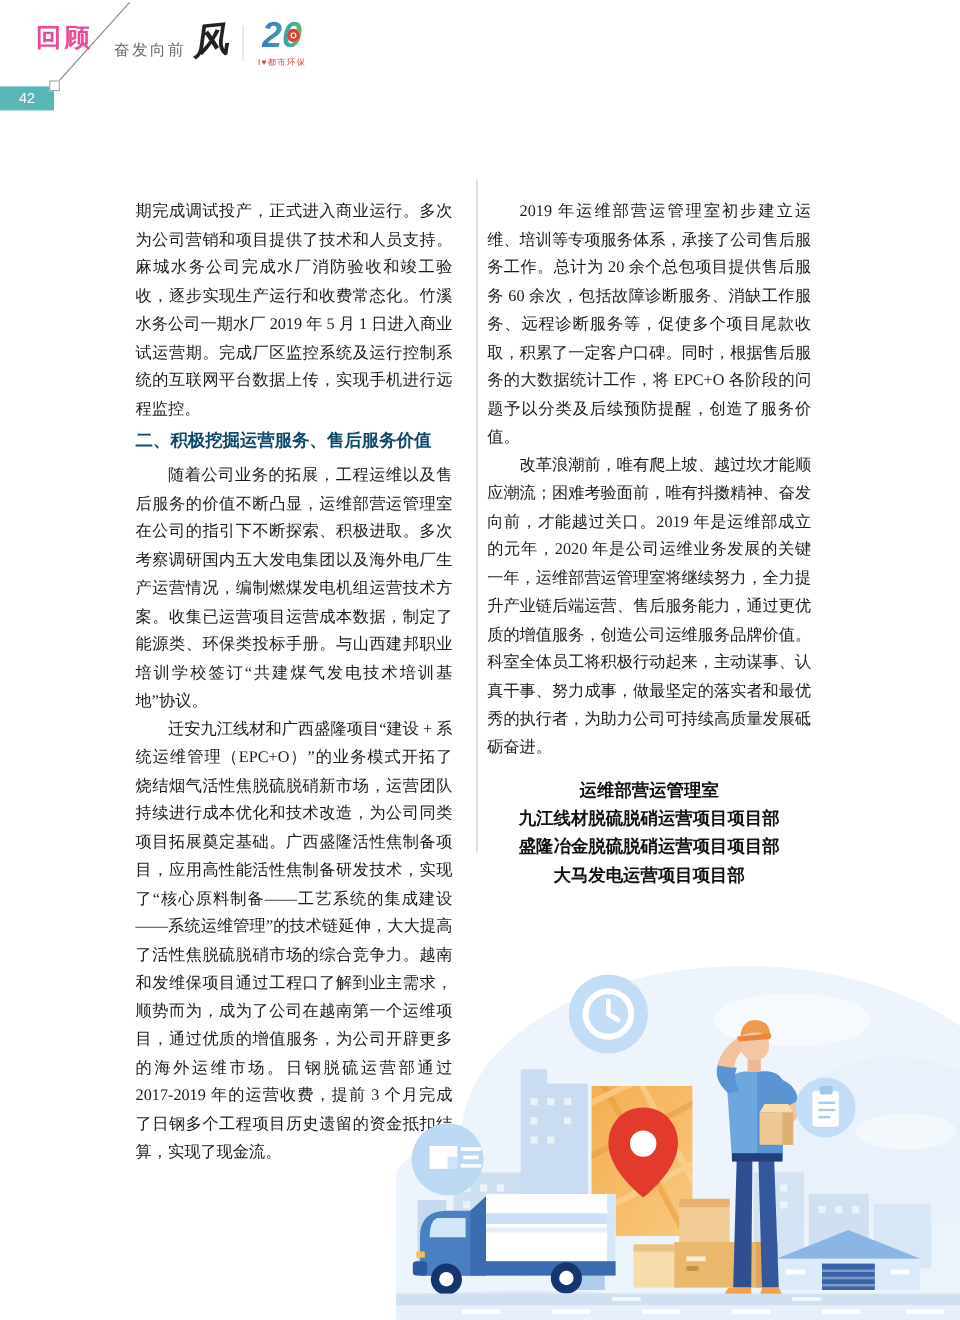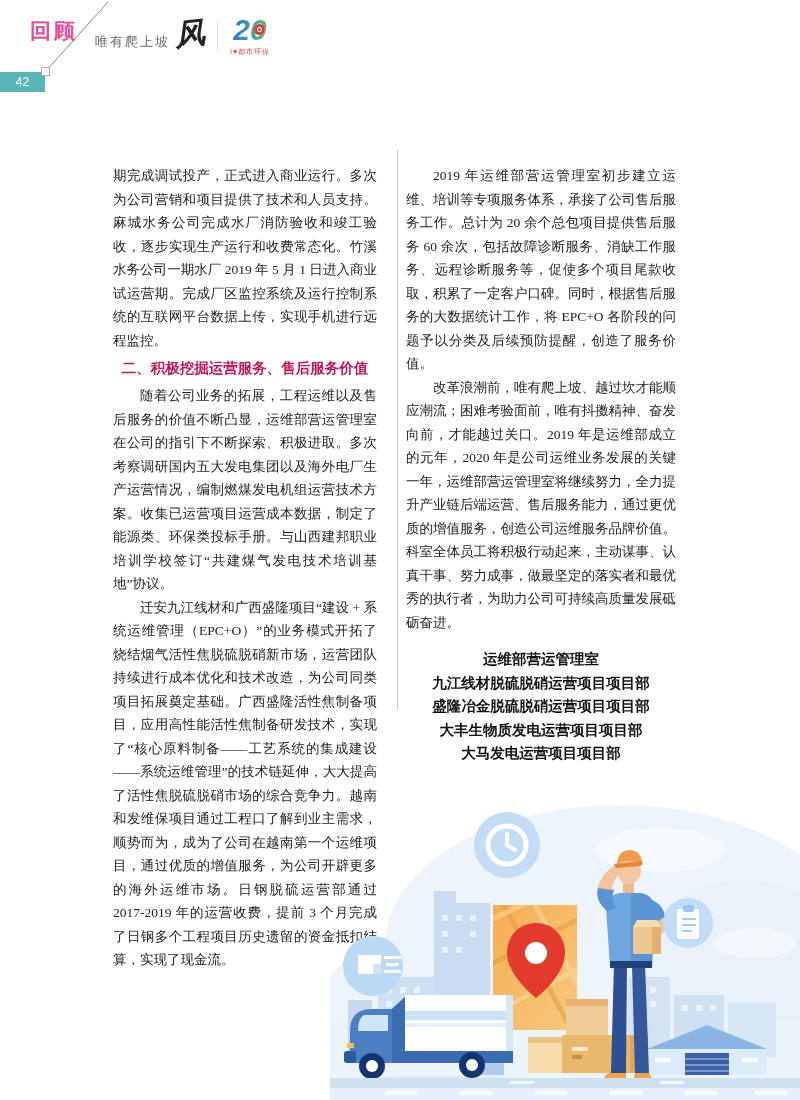--- a/index.html
+++ b/index.html
@@ -52,22 +52,22 @@
   
   .col{
     position:absolute;top:164px;font-size:13.5px;line-height:23.5px;
     text-align:justify;color:#1c1c1c;
   }
   .col-left{left:113px;width:264px;}
   .col-right{left:406px;width:270px;}
   .col p{margin:0;text-indent:2em;}
   .col p.no-indent{text-indent:0;}
   .col-heading{
-    margin:7px 0;font-size:14.5px;line-height:18px;text-align:center;text-indent:0;
-    font-family:"Liberation Sans","DejaVu Sans",sans-serif;font-weight:bold;color:#be185d;
+    margin:7px 0;font-size:14.5px;line-height:18px;text-indent:0;
+    font-family:"Liberation Sans","DejaVu Sans",sans-serif;font-weight:bold;color:#0c4a6e;
   }
   .divider-v{position:absolute;left:397px;top:150px;width:1px;height:560px;background:#cccccc;}
   .signatures{
     margin-top:14px;text-align:center;
     font-family:"Liberation Sans","DejaVu Sans",sans-serif;font-weight:bold;
     font-size:14.5px;line-height:23.5px;color:#111;
   }
   
   .illustration{position:absolute;left:330px;top:795px;width:470px;height:305px;}
 </style>
@@ -75,21 +75,21 @@
 <body>
 
 <svg class="corner-line" viewBox="0 0 130 90">
   <line x1="108" y1="2" x2="46" y2="71" stroke="#8a8a8a" stroke-width="1"></line>
 </svg>
 <div class="section-label">回顾</div>
 <div class="page-num">42</div>
 <div class="corner-square"></div>
 
 <div class="brand">
-  <span class="brand-name">唯有爬上坡</span>
+  <span class="brand-name">奋发向前</span>
   <span class="brand-mark">风</span>
   <span class="brand-divider"></span>
   <span class="anniv">
     <span class="anniv-num">20</span>
     <span class="anniv-dot"></span>
     <span class="anniv-sub" style="display:block;">I♥都市环保</span>
   </span>
 </div>
 
 <div class="divider-v"></div>
@@ -101,21 +101,20 @@
   <p>迁安九江线材和广西盛隆项目“建设 + 系统运维管理（EPC+O）”的业务模式开拓了烧结烟气活性焦脱硫脱硝新市场，运营团队持续进行成本优化和技术改造，为公司同类项目拓展奠定基础。广西盛隆活性焦制备项目，应用高性能活性焦制备研发技术，实现了“核心原料制备——工艺系统的集成建设——系统运维管理”的技术链延伸，大大提高了活性焦脱硫脱硝市场的综合竞争力。越南和发维保项目通过工程口了解到业主需求，顺势而为，成为了公司在越南第一个运维项目，通过优质的增值服务，为公司开辟更多的海外运维市场。日钢脱硫运营部通过 2017-2019 年的运营收费，提前 3 个月完成了日钢多个工程项目历史遗留的资金抵扣结算，实现了现金流。</p>
 </div>
 
 <div class="col col-right">
   <p>2019 年运维部营运管理室初步建立运维、培训等专项服务体系，承接了公司售后服务工作。总计为 20 余个总包项目提供售后服务 60 余次，包括故障诊断服务、消缺工作服务、远程诊断服务等，促使多个项目尾款收取，积累了一定客户口碑。同时，根据售后服务的大数据统计工作，将 EPC+O 各阶段的问题予以分类及后续预防提醒，创造了服务价值。</p>
   <p>改革浪潮前，唯有爬上坡、越过坎才能顺应潮流；困难考验面前，唯有抖擞精神、奋发向前，才能越过关口。2019 年是运维部成立的元年，2020 年是公司运维业务发展的关键一年，运维部营运管理室将继续努力，全力提升产业链后端运营、售后服务能力，通过更优质的增值服务，创造公司运维服务品牌价值。科室全体员工将积极行动起来，主动谋事、认真干事、努力成事，做最坚定的落实者和最优秀的执行者，为助力公司可持续高质量发展砥砺奋进。</p>
   <div class="signatures">
     <div>运维部营运管理室</div>
     <div>九江线材脱硫脱硝运营项目项目部</div>
     <div>盛隆冶金脱硫脱硝运营项目项目部</div>
-    <div>大丰生物质发电运营项目项目部</div>
     <div>大马发电运营项目项目部</div>
   </div>
 </div>
 
 <svg class="illustration" viewBox="0 0 470 305">
   <defs>
     <linearGradient id="gmap" x1="0" y1="0" x2="1" y2="1">
       <stop offset="0" stop-color="#f5ad52"></stop>
         <stop offset="1" stop-color="#f8c97e"></stop>
     </linearGradient>

